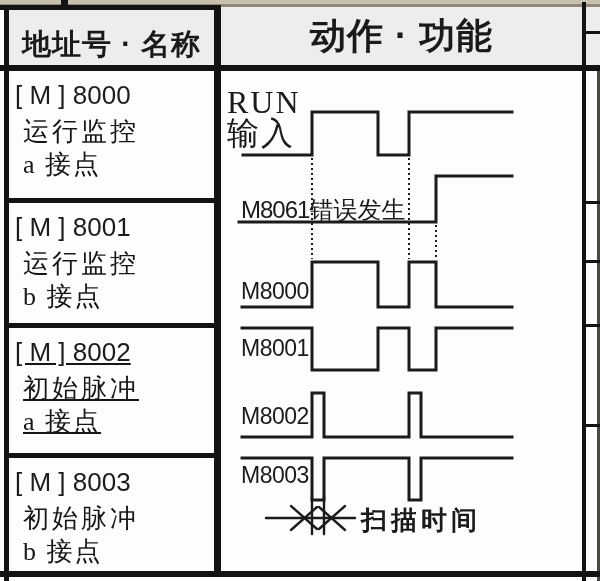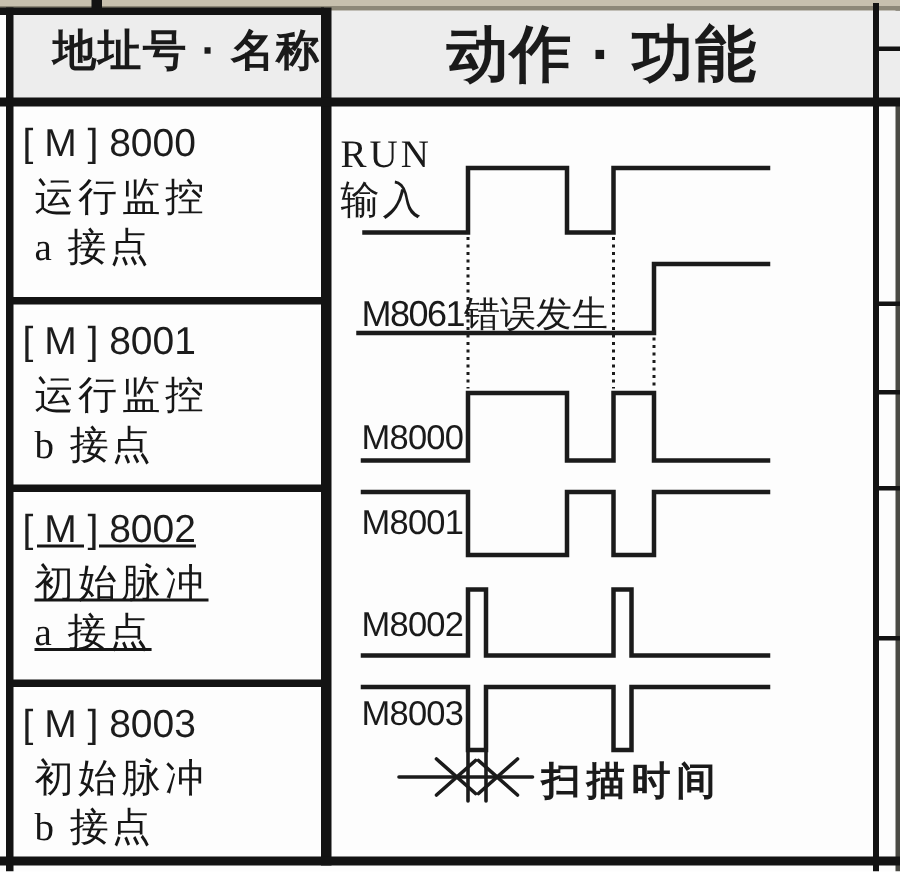--- a/index.html
+++ b/index.html
@@ -32,39 +32,39 @@
   .sl{left:586px;width:14px;height:3px;}
   .sl1{top:31px;} .sl2{top:201px;} .sl3{top:260px;} .sl4{top:324px;} .sl5{top:424px;}
   .top-tick{left:61px;top:0;width:7px;height:6px;background:#131313;z-index:7;}
 
   
   .hdr-cell{
     display:flex;align-items:center;justify-content:center;
     font-family:"Liberation Sans","DejaVu Sans",sans-serif;
     font-weight:bold;font-size:29px;letter-spacing:1px;z-index:2;color:#1a1a1a;
   }
-  .hdr1{left:9px;top:5px;width:205px;height:58px;justify-content:flex-end;}
-  .hdr2{left:221px;top:7px;width:361px;height:58px;font-size:41px;}
+  .hdr1{left:9px;top:16px;width:205px;height:58px;}
+  .hdr2{left:221px;top:7px;width:361px;height:58px;font-size:36px;}
 
   
   .rowcell{left:9px;width:205px;z-index:2;padding-top:8px;box-sizing:border-box;}
   .row1{top:71px;height:127px;}
   .row2{top:203px;height:120px;}
   .row3{top:328px;height:125px;text-decoration:underline;}
   .row4{top:458px;height:83px;}
   .rid{
     font-family:"Liberation Sans","DejaVu Sans",sans-serif;
     font-size:26px;line-height:32px;margin-left:6px;letter-spacing:0px;color:#1c1c1c;
   }
   .rname{font-size:26px;line-height:31px;margin:5px 0 0 14px;letter-spacing:3px;}
   .rcontact{font-size:26px;line-height:31px;margin:2px 0 0 14px;letter-spacing:2px;}
 
   
   .dlabel{z-index:2;white-space:nowrap;color:#1a1a1a;}
-  .run-label{left:227px;top:87px;font-size:26px;line-height:31px;letter-spacing:2px;}
+  .run-label{left:227px;top:87px;font-size:32px;line-height:31px;letter-spacing:2px;}
   .m8061-label{left:241px;top:197px;font-size:24px;line-height:25px;}
   .sigfont{font-family:"Liberation Sans","DejaVu Sans",sans-serif;letter-spacing:-1px;}
   .wl{font-family:"Liberation Sans","DejaVu Sans",sans-serif;font-size:23px;line-height:23px;letter-spacing:-0.5px;text-align:center;}
   .wl-m8000{left:241px;top:280px;}
   .wl-m8001{left:241px;top:337px;}
   .wl-m8002{left:241px;top:405px;}
   .wl-m8003{left:241px;top:464px;}
   .scan-label{left:361px;top:503px;font-size:26px;font-weight:600;letter-spacing:4px;}
 
   

